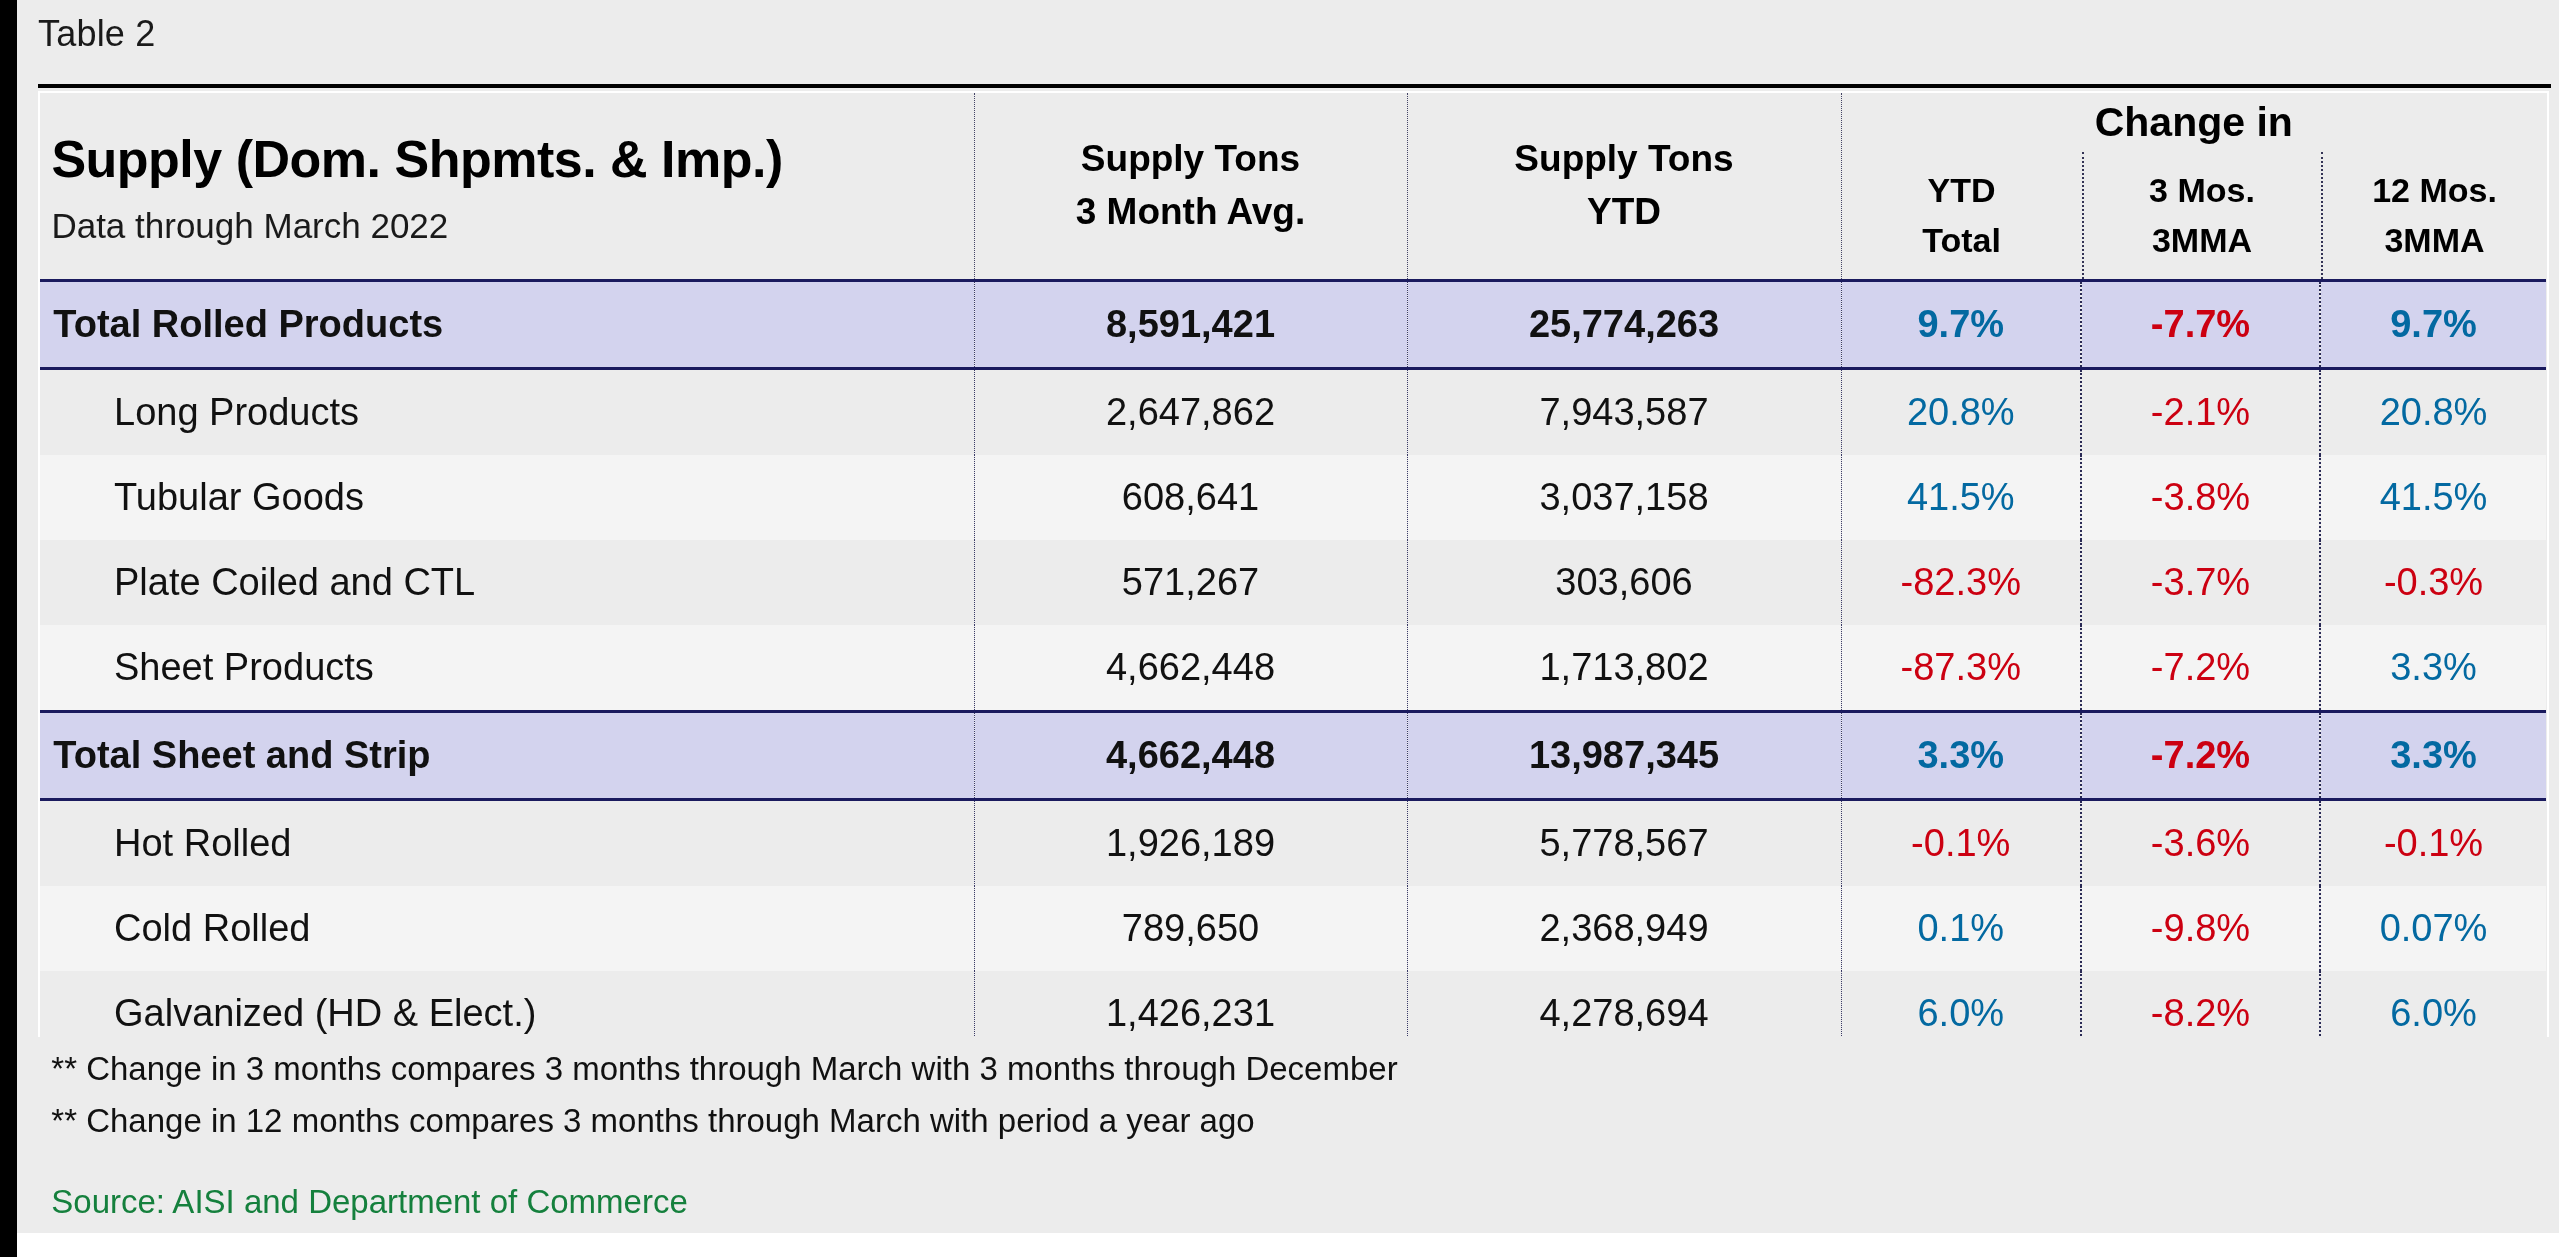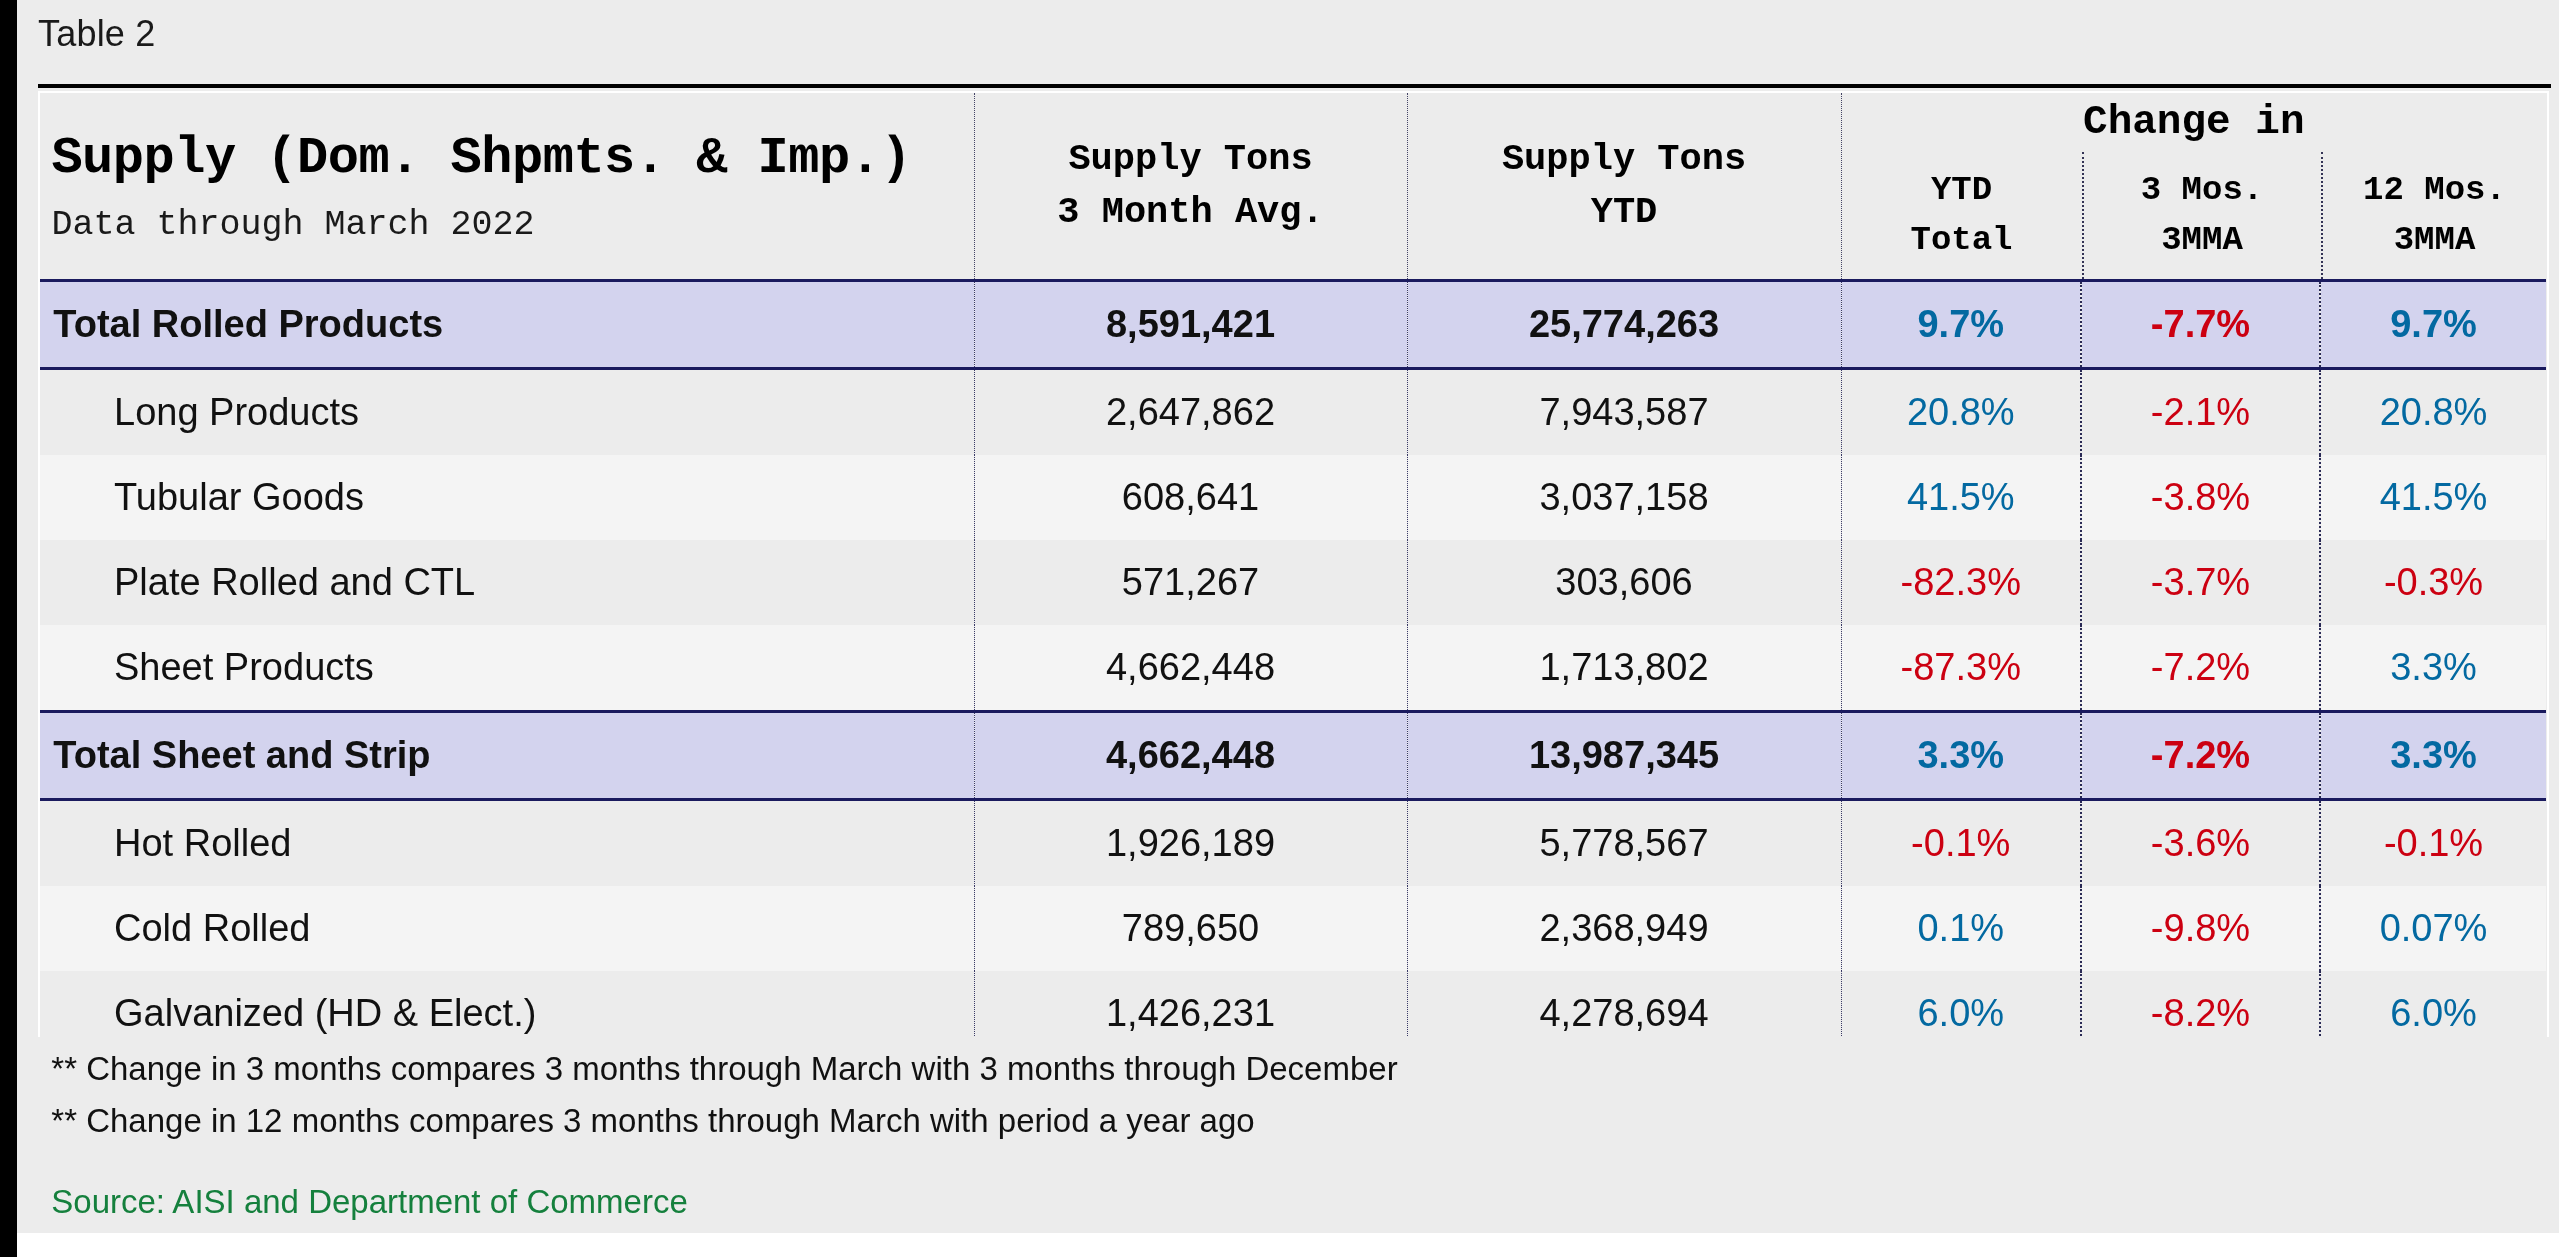--- a/index.html
+++ b/index.html
@@ -76,21 +76,21 @@
 
   
   col.c-label  { width: 934px; }
   col.c-avg    { width: 433px; }
   col.c-ytd    { width: 434px; }
   col.c-p1     { width: 240px; }
   col.c-p2     { width: 239px; }
   col.c-p3     { width: 226px; }
 
   
-  thead tr { background: #737373; font-family: Liberation Mono, monospace; }
+  thead tr { background: #737373; }
   th {
     padding: 0;
     background: #ececec;
     vertical-align: middle;
     text-align: center;
     color: #000000;
   }
   .hdr-cell {
     position: relative;
     height: 186px;
@@ -386,21 +386,21 @@
             </tr>
             <tr class="stripe-b">
               <td class="lbl indent">Tubular Goods</td>
               <td class="num div-solid">608,641</td>
               <td class="num div-solid">3,037,158</td>
               <td class="pct div-solid pos">41.5%</td>
               <td class="pct div-dot neg">-3.8%</td>
               <td class="pct div-dot pos">41.5%</td>
             </tr>
             <tr class="stripe-a">
-              <td class="lbl indent">Plate Rolled and CTL</td>
+              <td class="lbl indent">Plate Coiled and CTL</td>
               <td class="num div-solid">571,267</td>
               <td class="num div-solid">303,606</td>
               <td class="pct div-solid neg">-82.3%</td>
               <td class="pct div-dot neg">-3.7%</td>
               <td class="pct div-dot neg">-0.3%</td>
             </tr>
             <tr class="stripe-b">
               <td class="lbl indent">Sheet Products</td>
               <td class="num div-solid">4,662,448</td>
               <td class="num div-solid">1,713,802</td>

